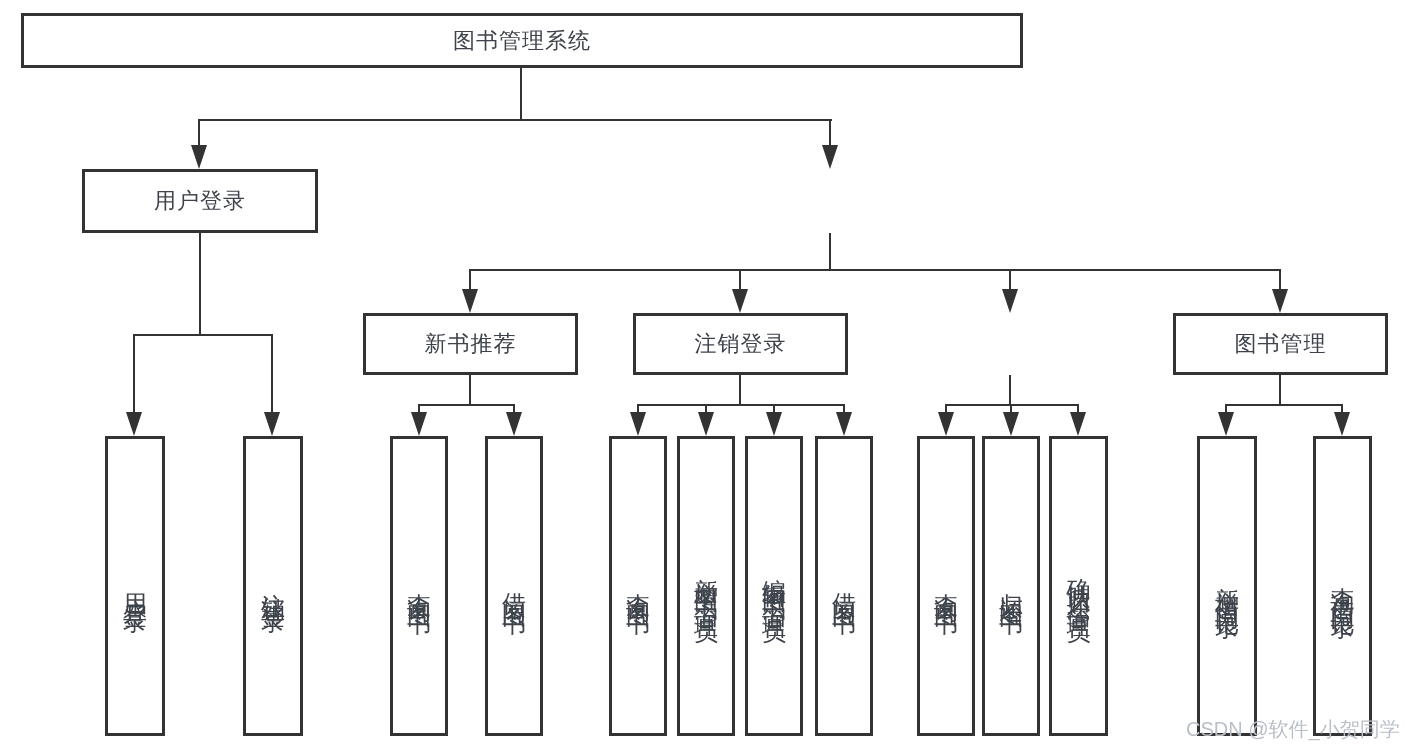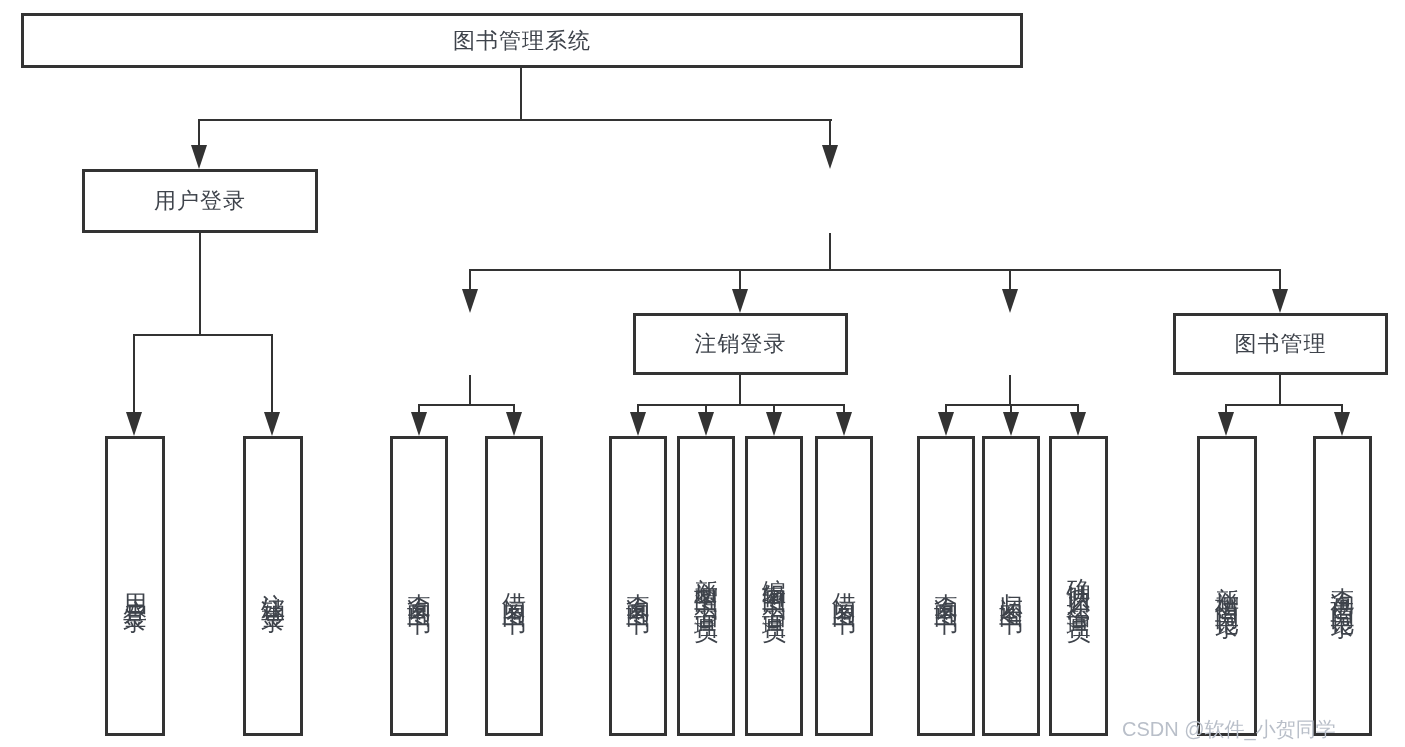--- a/index.html
+++ b/index.html
@@ -55,21 +55,21 @@
   .arrow{
     position:absolute;
     width:0;
     height:0;
     border-left:8px solid transparent;
     border-right:8px solid transparent;
     border-top:24px solid var(--stroke);
   }
   .watermark{
     position:absolute;
-    left:1122px;
+    left:1186px;
     top:716px;
     font-size:20px;
     color:#b9bfc9;
     white-space:nowrap;
     z-index:5;
   }
 </style>
 </head>
 <body>
 
@@ -135,20 +135,23 @@
   <div class="arrow" style="left:1334px;top:412px"></div>
 
   <div class="box hbox" style="left:21px;top:13px;width:1002px;height:55px">
     <span class="lbl">图书管理系统</span>
   </div>
 
   <div class="box hbox" style="left:82px;top:169px;width:236px;height:64px">
     <span class="lbl">用户登录</span>
   </div>
 
+  <div class="box hbox" style="left:363px;top:313px;width:215px;height:62px">
+    <span class="lbl">新书推荐</span>
+  </div>
   <div class="box hbox" style="left:633px;top:313px;width:215px;height:62px">
     <span class="lbl">注销登录</span>
   </div>
   <div class="box hbox" style="left:1173px;top:313px;width:215px;height:62px">
     <span class="lbl">图书管理</span>
   </div>
 
   <div class="box vbox" style="left:105px;top:436px;width:60px;height:300px">
     <span class="lbl">用户登录</span>
   </div>

